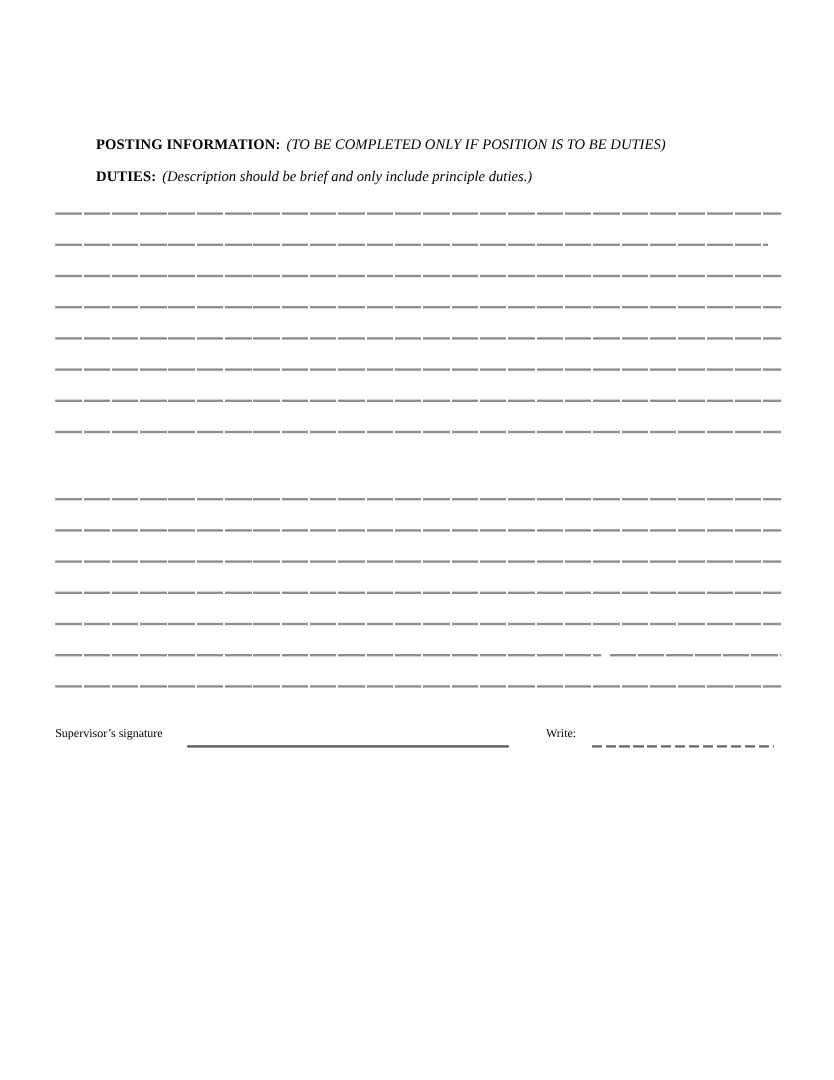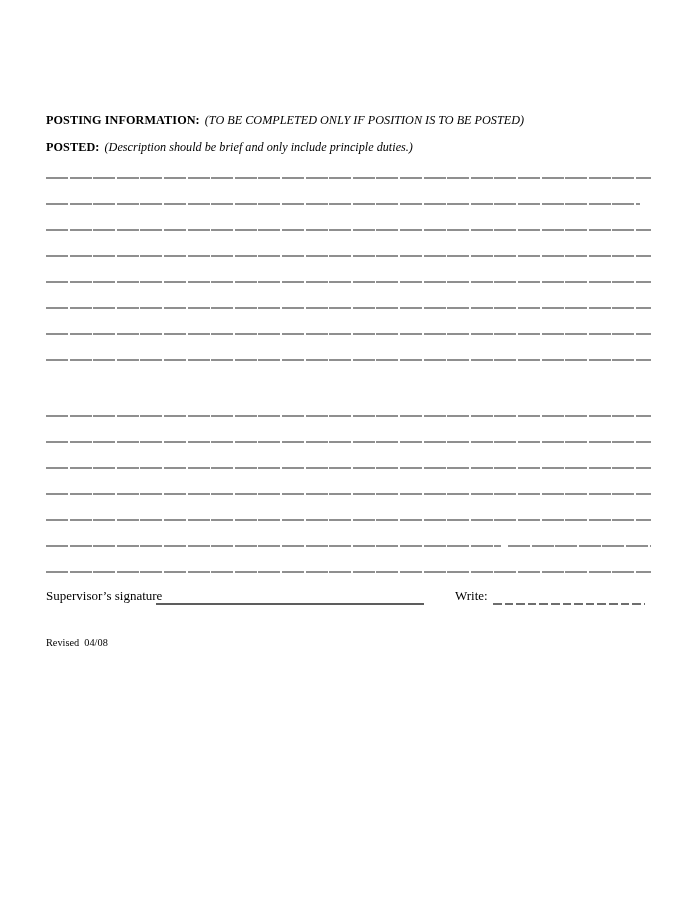--- a/index.html
+++ b/index.html
@@ -35,20 +35,21 @@
     margin: 0 0 15px 0;
     white-space: nowrap;
   }
   .para.plain {
     font-size: 12.2px;
     margin-bottom: 16px;
   }
   .hd {
     font-weight: bold;
     letter-spacing: 0.1px;
+    margin-left: 34px;
   }
   .it {
     font-style: italic;
   }
   .sp {
     display: inline-block;
     width: 5px;
   }
 
   
@@ -77,21 +78,22 @@
   .rule.w-short { width: 594px; }
   .rule.seg-a   { width: 455px; }
   .rule.seg-b   { left: 462px; width: 143px; }
 
   .gap-duties { height: 30px; }
 
   
   .sig-row {
     position: relative;
     height: 22px;
-    font-size: 13px;
+    margin-top: 18px;
+    font-size: 10px;
     white-space: nowrap;
   }
   .sig-label {
     position: absolute;
     left: 0;
     top: 0;
   }
   .sig-line {
     position: absolute;
     left: 110px;
@@ -127,26 +129,26 @@
     white-space: pre;
   }
 </style>
 </head>
 <body>
 
 <div class="page">
   <div class="content">
 
     <p class="para">
-      <span class="hd">POSTING INFORMATION:</span><span class="sp"></span><span class="it">(TO BE COMPLETED ONLY IF POSITION IS TO BE POSTED)</span>
+      <span class="hd">POSTING INFORMATION:</span><span class="sp"></span><span class="it">(TO BE COMPLETED ONLY IF POSITION IS TO BE DUTIES)</span>
     </p>
 
 
     <p class="para">
-      <span class="hd">POSTED:</span><span class="sp"></span><span class="it">(Description should be brief and only include principle duties.)</span>
+      <span class="hd">DUTIES:</span><span class="sp"></span><span class="it">(Description should be brief and only include principle duties.)</span>
     </p>
 
     <div class="lines">
       <div class="rule-row">
           <span class="rule w-full"></span>
         </div>
       <div class="rule-row">
           <span class="rule w-short"></span>
         </div>
       <div class="rule-row">
@@ -197,16 +199,15 @@
         </div>
     </div>
 
     <div class="sig-row">
       <span class="sig-label">Supervisor’s signature</span>
       <span class="sig-line"></span>
       <span class="date-label">Write:</span>
       <span class="date-line"></span>
     </div>
 
-    <div class="footer">Revised  04/08</div>
 
   </div>
 </div>
 
 </body></html>

